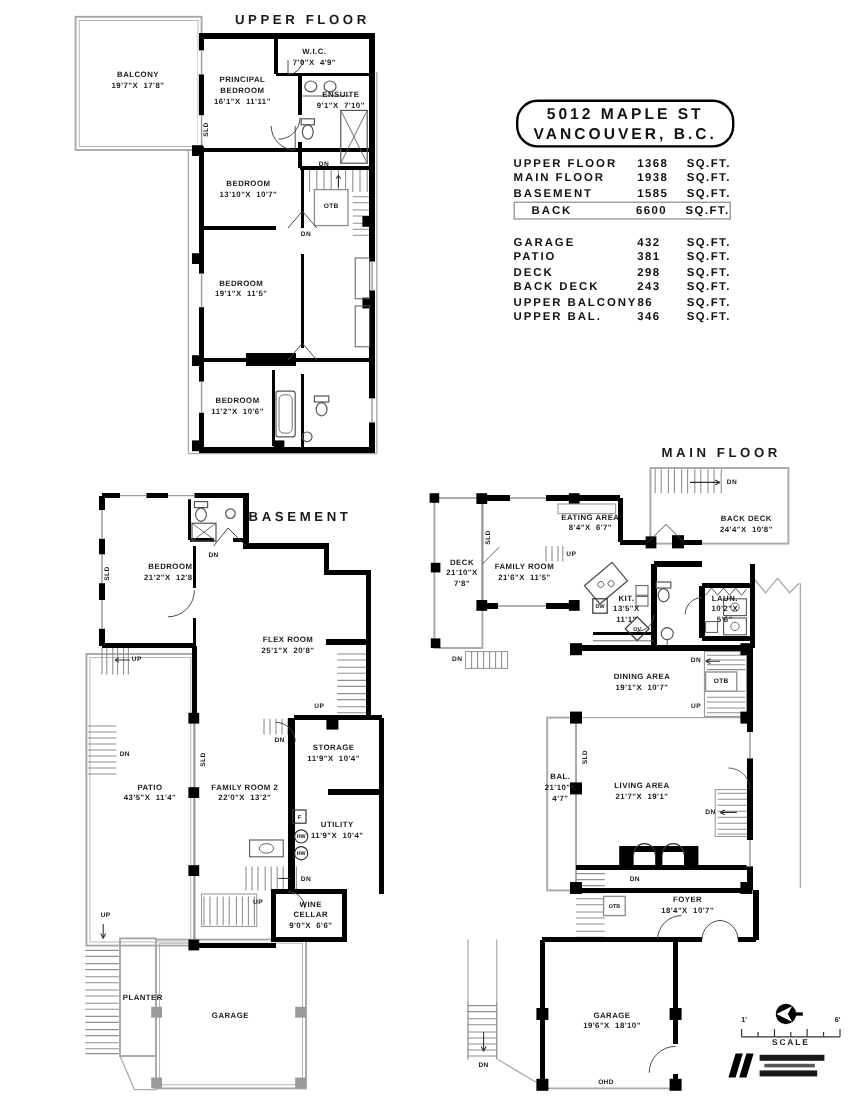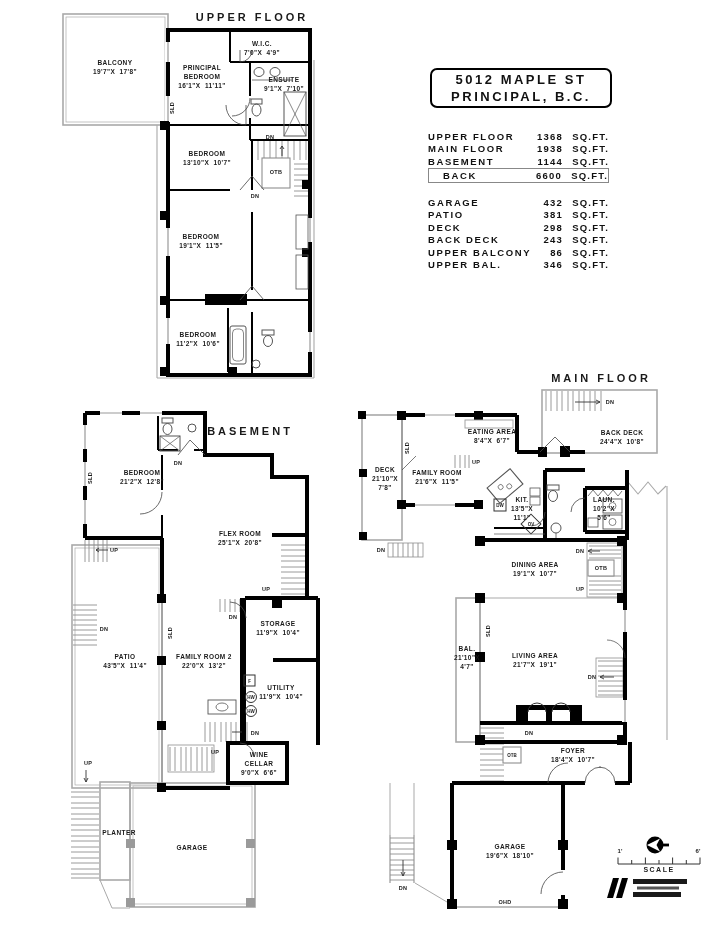--- a/index.html
+++ b/index.html
@@ -10,30 +10,30 @@
               letter-spacing:3px;white-space:pre;color:#1a1a1a;}
   .rl{position:absolute;transform:translate(-50%,-50%);text-align:center;font-size:6.5px;
       font-weight:bold;line-height:9px;letter-spacing:.4px;color:#1a1a1a;}
   .rl div{white-space:pre;}
   .rl .wrap{white-space:normal;width:52px;}
   .rl .wrap2{white-space:normal;width:36px;}
   .code{position:absolute;transform:translate(-50%,-50%);font-size:5.5px;font-weight:bold;
         letter-spacing:.3px;color:#1a1a1a;white-space:pre;}
   .code.rot{transform:translate(-50%,-50%) rotate(-90deg);}
   .code.tiny{font-size:4.5px;letter-spacing:0;}
-  #address-block{position:absolute;left:430px;top:68px;width:178px;height:36px;
-                 border:2px solid #000;border-radius:7px;display:flex;flex-direction:column;
+  #address-block{position:absolute;left:430px;top:83px;width:178px;height:36px;
+                 border:2px solid #000;border-radius:18px;display:flex;flex-direction:column;
                  justify-content:center;align-items:center;}
   #address-block div{font-size:13px;font-weight:bold;letter-spacing:2.5px;line-height:17px;white-space:pre;}
   .area-table{position:absolute;left:428px;width:181px;}
   #table-areas{top:130px;}
   #table-exterior{top:196px;}
   .trow{display:flex;align-items:center;height:12.5px;font-size:9.5px;font-weight:bold;letter-spacing:1.6px;}
   .trow .lbl{flex:1;white-space:pre;}
-  .trow .val{width:32px;text-align:right;letter-spacing:1.2px;}
+  .trow .val{width:32px;text-align:left;letter-spacing:1.2px;}
   .trow .unit{width:46px;text-align:right;letter-spacing:1.2px;}
   .trow.total{border:1px solid #888;height:13px;}
   .trow.total .lbl{padding-left:14px;}
   #scale-label{position:absolute;transform:translate(-50%,0);font-size:7px;font-weight:bold;
                letter-spacing:1.5px;color:#222;}
   .scale-tick-label{position:absolute;transform:translate(-50%,0);font-size:6px;font-weight:bold;color:#222;}
 </style>
 </head>
 <body>
 
@@ -480,37 +480,37 @@
 <div class="code" style="left:580px;top:589px">UP</div>
 <div class="code rot" style="left:488px;top:631px">SLD</div>
 <div class="code" style="left:592px;top:677px">DN</div>
 <div class="code" style="left:529px;top:733px">DN</div>
 <div class="code tiny" style="left:512px;top:755px">OTB</div>
 <div class="code" style="left:403px;top:888px">DN</div>
 <div class="code" style="left:505px;top:902px">OHD</div>
 
 <div id="address-block">
   <div>5012 MAPLE ST</div>
-  <div>PRINCIPAL, B.C.</div>
+  <div>VANCOUVER, B.C.</div>
 </div>
 
 <div id="table-areas" class="area-table">
   <div class="trow">
     <span class="lbl">UPPER FLOOR</span>
         <span class="val">1368</span>
         <span class="unit">SQ.FT.</span>
       </div>
   <div class="trow">
     <span class="lbl">MAIN FLOOR</span>
         <span class="val">1938</span>
         <span class="unit">SQ.FT.</span>
       </div>
   <div class="trow">
     <span class="lbl">BASEMENT</span>
-        <span class="val">1144</span>
+        <span class="val">1585</span>
         <span class="unit">SQ.FT.</span>
       </div>
   <div class="trow total">
     <span class="lbl">BACK</span>
         <span class="val">6600</span>
         <span class="unit">SQ.FT.</span>
       </div>
 </div>
 
 <div id="table-exterior" class="area-table">

